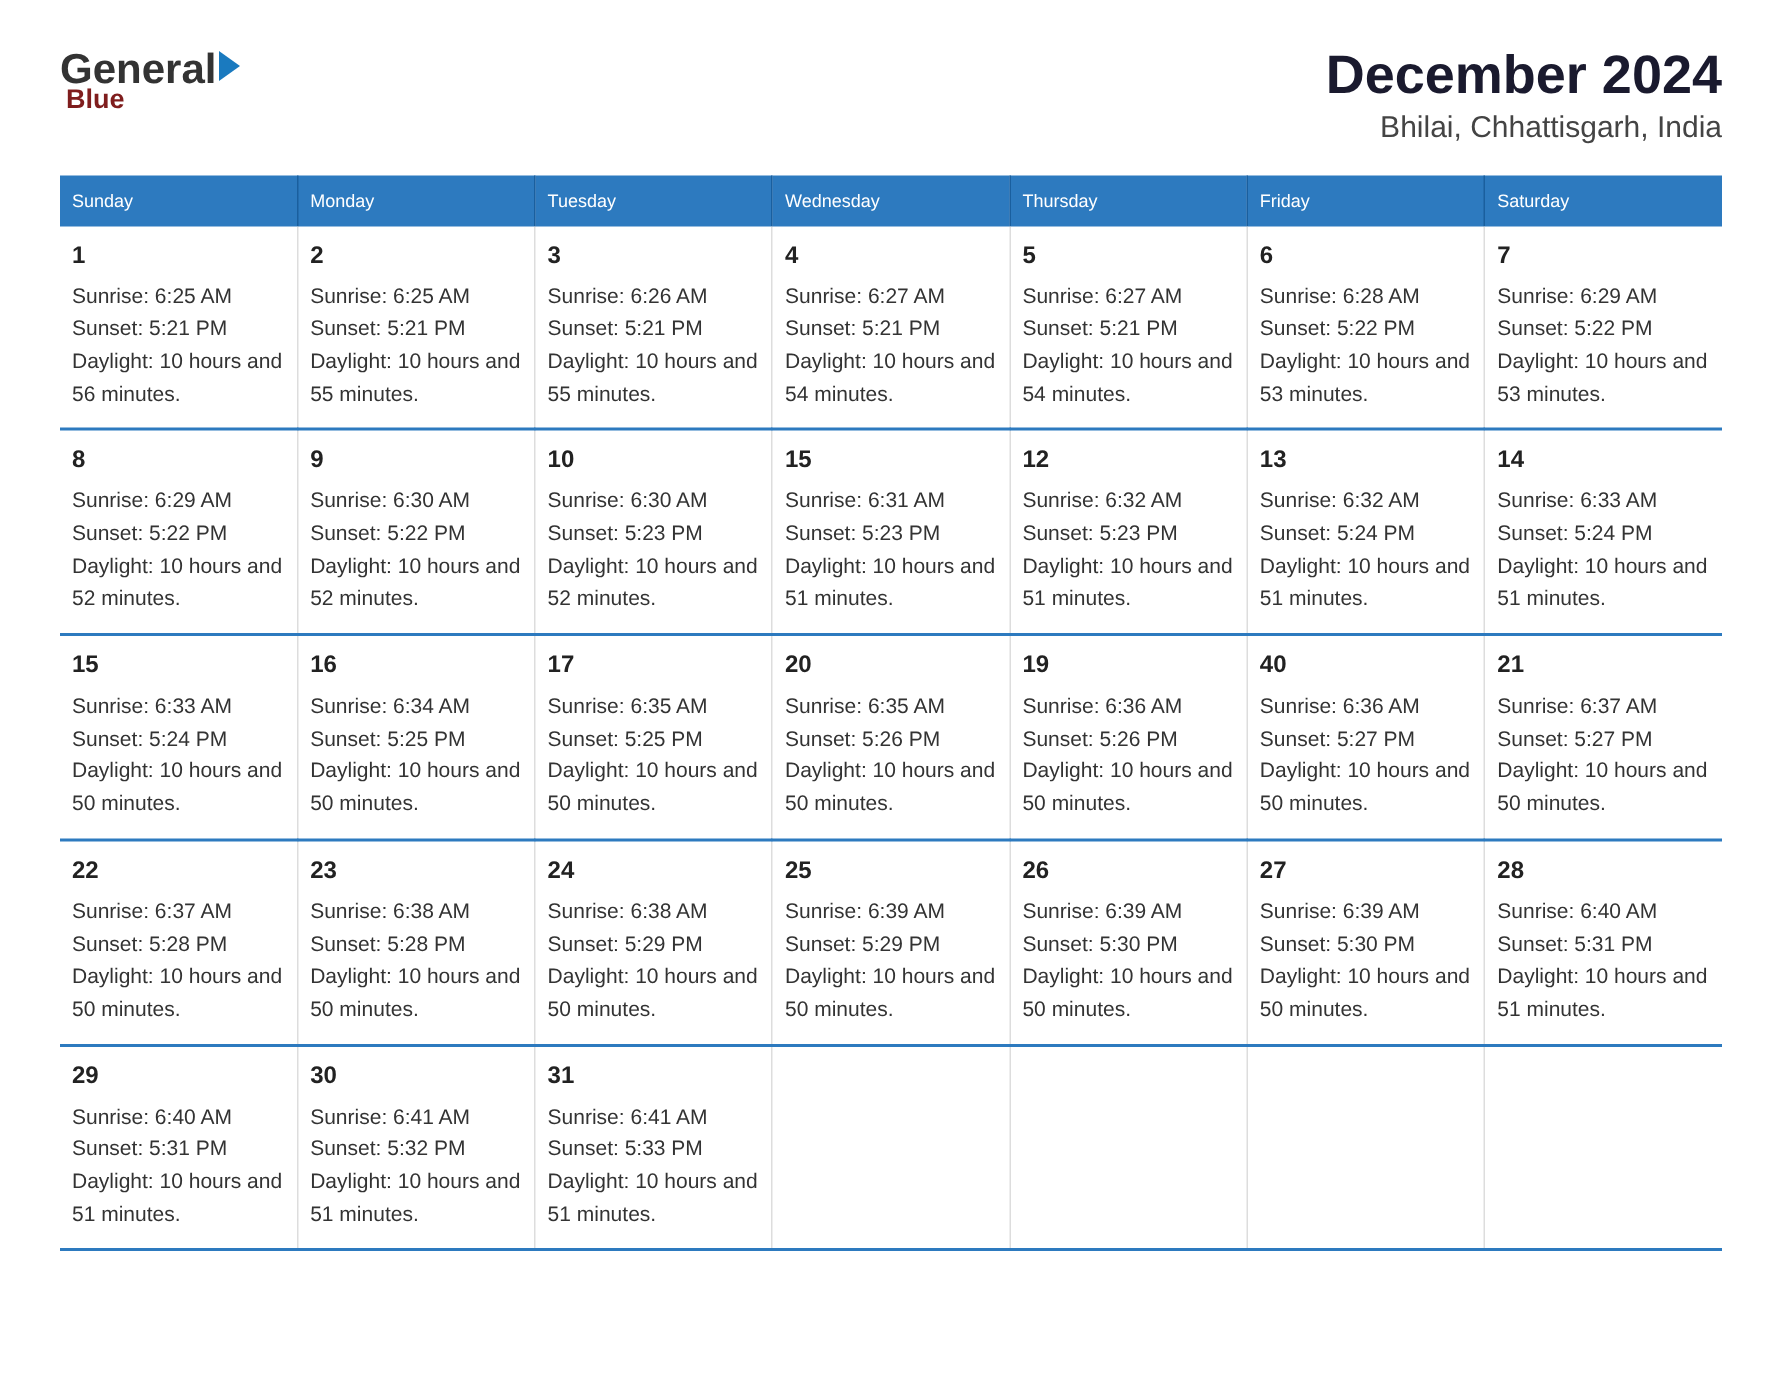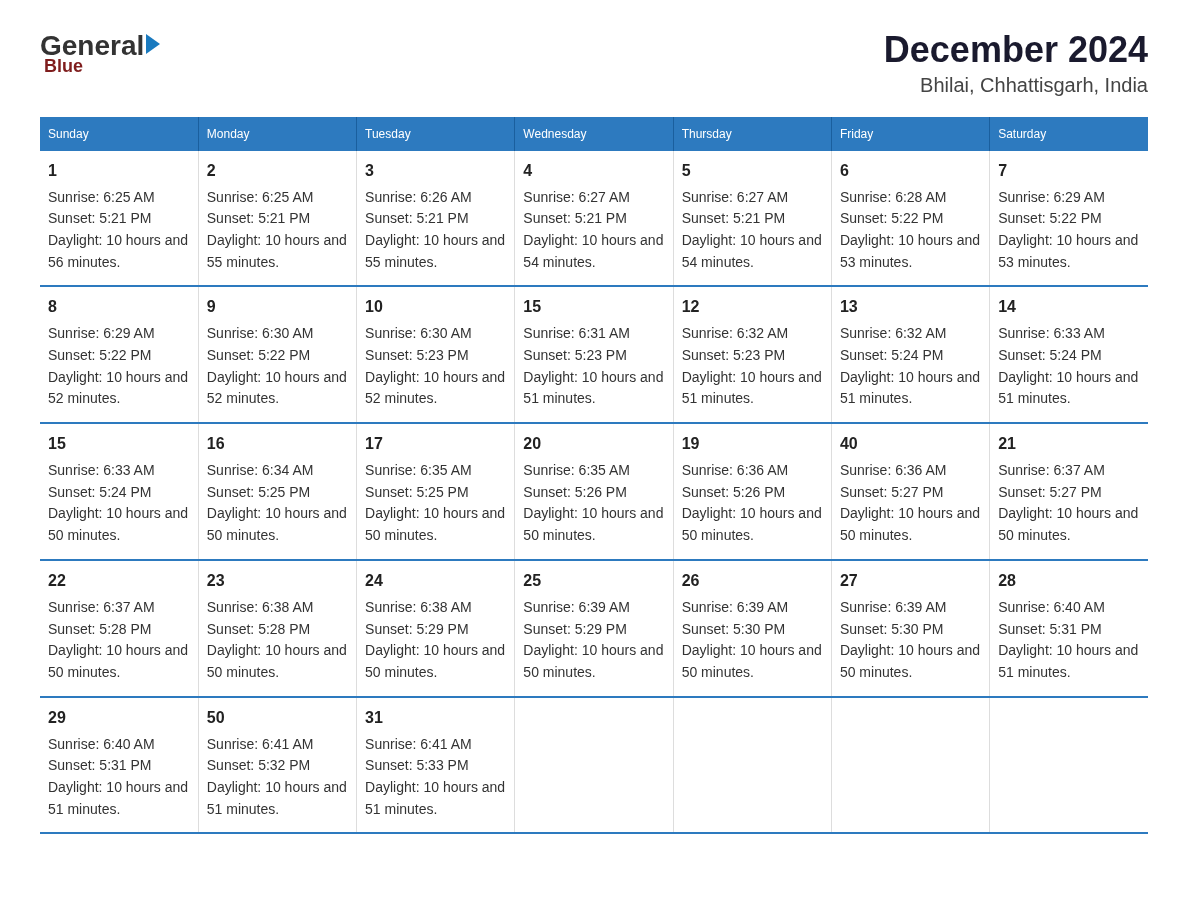--- a/index.html
+++ b/index.html
@@ -363,21 +363,21 @@
       <tr>
         <td>
           <div class="day-number">29</div>
           <div class="day-info">
             Sunrise: 6:40 AM<br>
             Sunset: 5:31 PM<br>
             Daylight: 10 hours and 51 minutes.
           </div>
         </td>
         <td>
-          <div class="day-number">50</div>
+          <div class="day-number">30</div>
           <div class="day-info">
             Sunrise: 6:41 AM<br>
             Sunset: 5:32 PM<br>
             Daylight: 10 hours and 51 minutes.
           </div>
         </td>
         <td>
           <div class="day-number">31</div>
           <div class="day-info">
             Sunrise: 6:41 AM<br>

